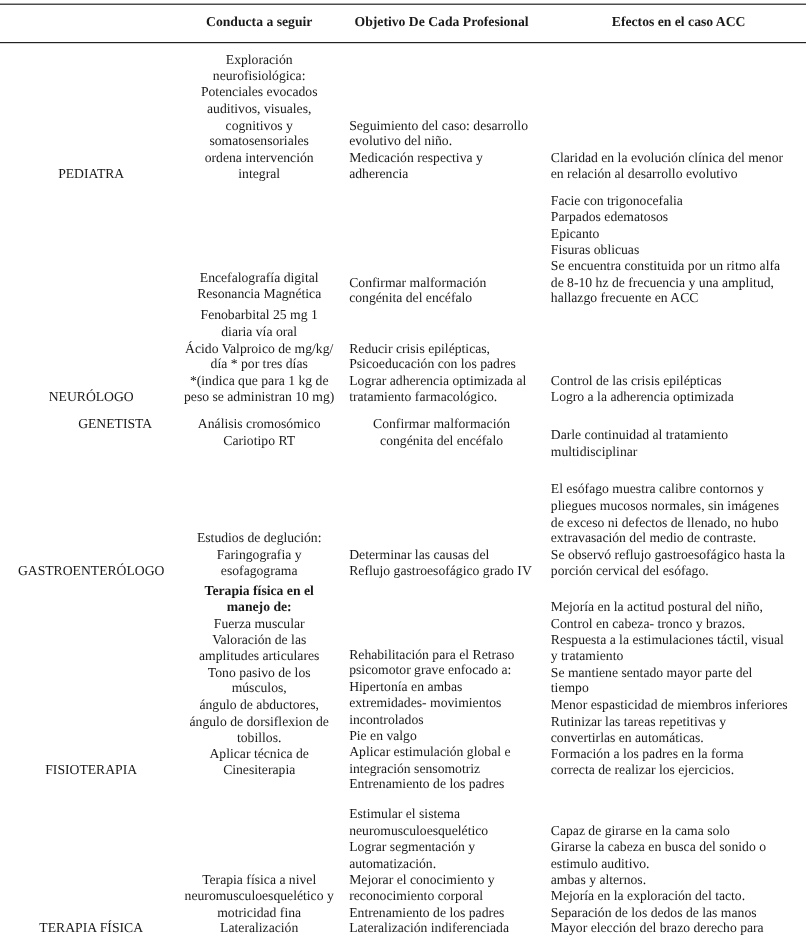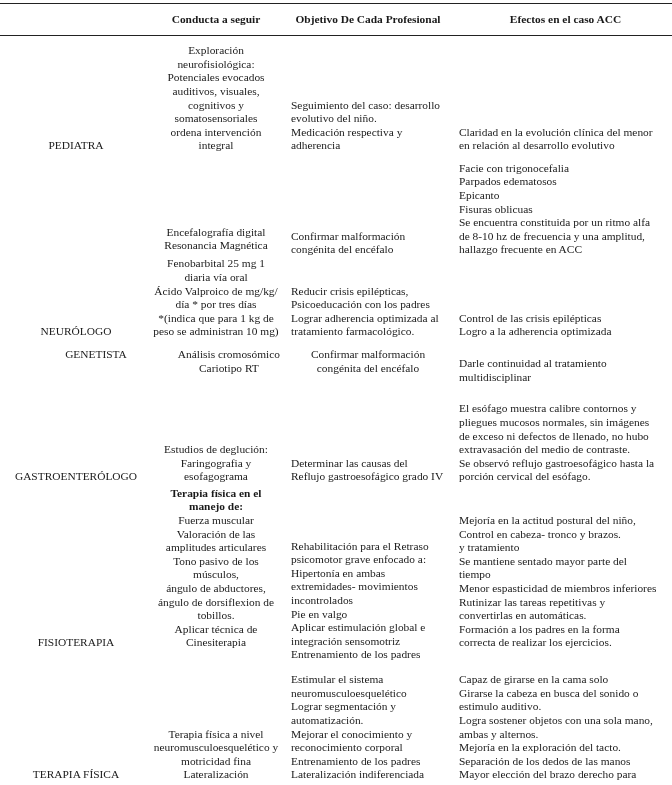--- a/index.html
+++ b/index.html
@@ -130,21 +130,21 @@
         <span>Control de las crisis epilépticas</span>
         <span>Logro a la adherencia optimizada</span>
       </div>
     </div>
 </div>
 
 <div class="row" style="top:340px;height:46px;">
   <div class="c c1" style="top:0;height:46px;align-items:flex-start;padding-top:8px;margin-left:20px;">
       <span>GENETISTA</span>
     </div>
-  <div class="c c2" style="top:0;height:46px;align-items:flex-start;padding-top:8px;justify-content:flex-end;">
+  <div class="c c2" style="top:0;height:46px;align-items:flex-start;padding-top:8px;">
       <div class="lines">
         <span>Análisis cromosómico</span>
         <span>Cariotipo RT</span>
       </div>
     </div>
   <div class="c c3 center" style="top:0;height:46px;align-items:flex-start;padding-top:8px;">
       <div class="lines">
         <span>Confirmar malformación</span>
         <span>congénita del encéfalo</span>
       </div>
@@ -220,20 +220,21 @@
         <span>Pie en valgo</span>
         <span>Aplicar estimulación global e</span>
         <span>integración sensomotriz</span>
         <span>Entrenamiento de los padres</span>
       </div>
     </div>
   <div class="c c4" style="top:0;height:166px;">
       <div class="lines">
         <span>Mejoría en la actitud postural del niño,</span>
         <span>Control en cabeza- tronco y brazos.</span>
+        <span>Respuesta a la estimulaciones táctil, visual</span>
         <span>y tratamiento</span>
         <span>Se mantiene sentado mayor parte del</span>
         <span>tiempo</span>
         <span>Menor espasticidad de miembros inferiores</span>
         <span>Rutinizar las tareas repetitivas y</span>
         <span>convertirlas en automáticas.</span>
         <span>Formación a los padres en la forma</span>
         <span>correcta de realizar los ejercicios.</span>
       </div>
     </div>
@@ -261,20 +262,19 @@
         <span>reconocimiento corporal</span>
         <span>Entrenamiento de los padres</span>
         <span>Lateralización indiferenciada</span>
       </div>
     </div>
   <div class="c c4" style="top:0;height:132px;">
       <div class="lines">
         <span>Capaz de girarse en la cama solo</span>
         <span>Girarse la cabeza en busca del sonido o</span>
         <span>estimulo auditivo.</span>
-        <span>Logra sostener objetos con una sola mano,</span>
         <span>ambas y alternos.</span>
         <span>Mejoría en la exploración del tacto.</span>
         <span>Separación de los dedos de las manos</span>
         <span>Mayor elección del brazo derecho para</span>
       </div>
     </div>
 </div>
 
 </body></html>

